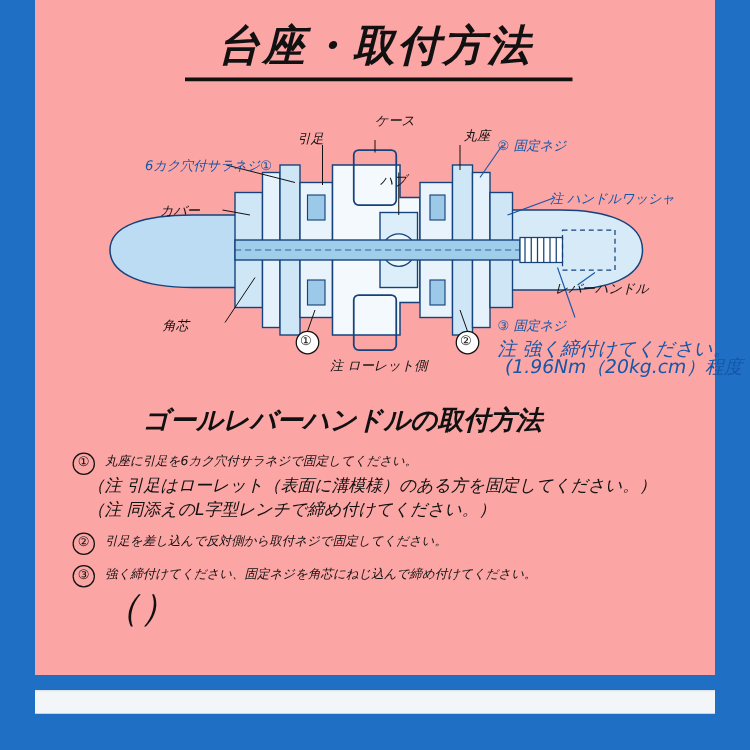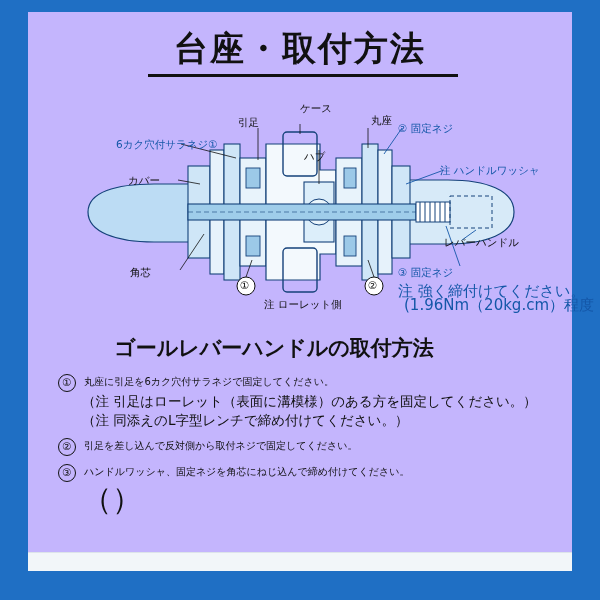--- a/index.html
+++ b/index.html
@@ -8,22 +8,23 @@
     background:#1f6fc4;
     font-family:"Liberation Sans","DejaVu Sans",sans-serif;
     overflow:hidden;
   }
   #page{
     position:relative;width:600px;height:600px;
     background:#1f6fc4;
   }
   
   .sheet{
-    position:absolute;left:28px;top:12px;width:544px;height:540px;
-    background:#c4b5fd;
+    position:absolute;left:28px;top:0;width:544px;height:540px;
+    background:#fca5a5;
+    font-style:italic;
   }
   .sheet-bottom{
     position:absolute;left:28px;top:552px;width:544px;height:18px;
     background:#f2f6f9;border-top:1px solid #dde4ea;
   }
   
   .title{
     position:absolute;left:0;top:14px;width:544px;text-align:center;
     font-size:34px;font-weight:bold;color:#111;letter-spacing:2px;
     font-family:"DejaVu Sans",sans-serif;
@@ -55,21 +56,21 @@
   .num{
     flex:0 0 auto;width:16px;height:16px;border:1.4px solid #111;border-radius:50%;
     font-size:10.5px;line-height:14px;text-align:center;color:#111;margin-top:2px;
     font-family:"DejaVu Sans",sans-serif;
   }
   .step-text{
     margin-left:8px;font-size:10px;color:#111;line-height:20px;
     font-family:"DejaVu Sans",sans-serif;
   }
   .note{
-    margin-left:24px;font-size:13.5px;color:#111;line-height:19px;
+    margin-left:12px;font-size:13.5px;color:#111;line-height:19px;
     font-family:"DejaVu Sans",sans-serif;
   }
   .note-paren{
     margin-left:24px;display:flex;align-items:stretch;
     font-size:13.5px;color:#111;line-height:19px;
     font-family:"DejaVu Sans",sans-serif;
   }
   .paren-l, .paren-r{font-size:30px;line-height:34px;color:#111;}
   .note-lines{padding:0 2px;}
 </style>
@@ -181,21 +182,21 @@
       <div class="step" style="margin-top:6px;">
         <div class="step-head">
           <div class="num">②</div>
           <div class="step-text">引足を差し込んで反対側から取付ネジで固定してください。</div>
         </div>
       </div>
 
       <div class="step" style="margin-top:6px;">
         <div class="step-head">
           <div class="num">③</div>
-          <div class="step-text">ハンドルワッシャ、固定ネジを角芯にねじ込んで締め付けてください。</div>
+          <div class="step-text">強く締付けてください、固定ネジを角芯にねじ込んで締め付けてください。</div>
         </div>
         <div class="note-paren">
           <span class="paren-l">（</span>
           <span class="paren-r">）</span>
         </div>
       </div>
 
     </div>
   </div>
 

